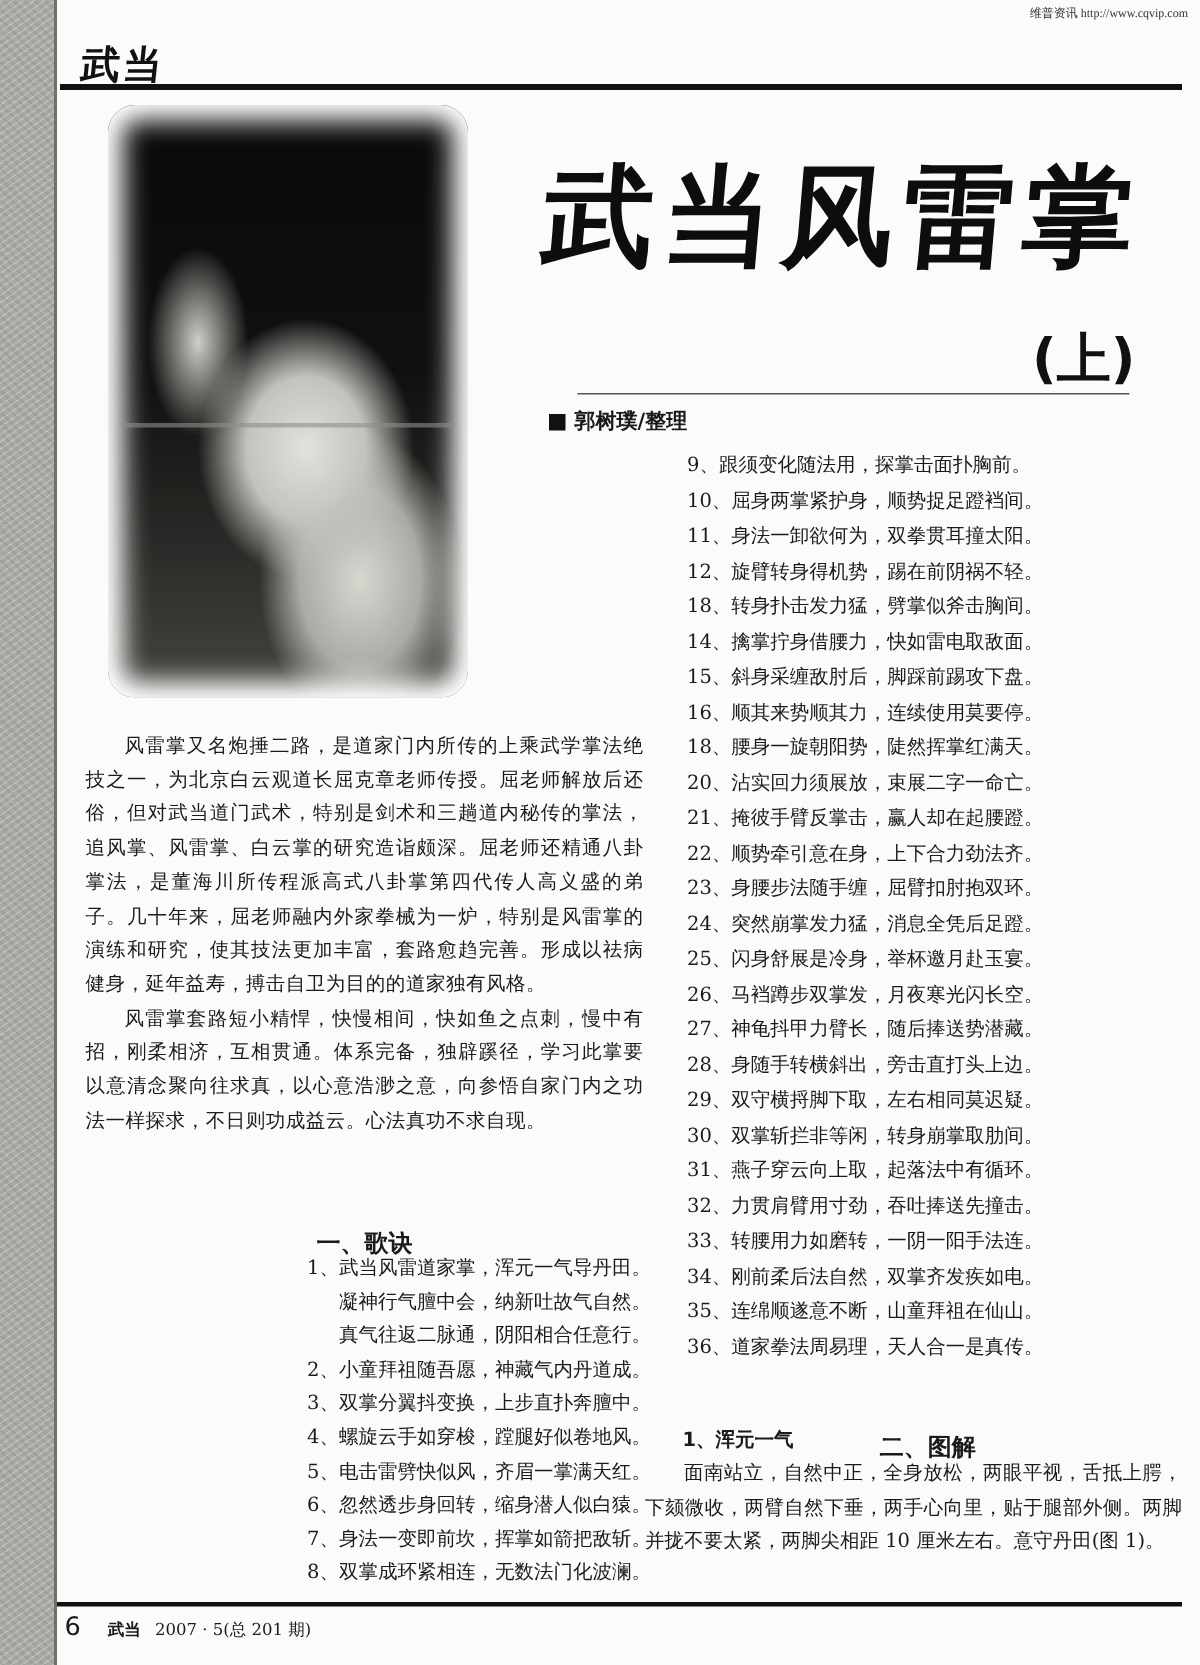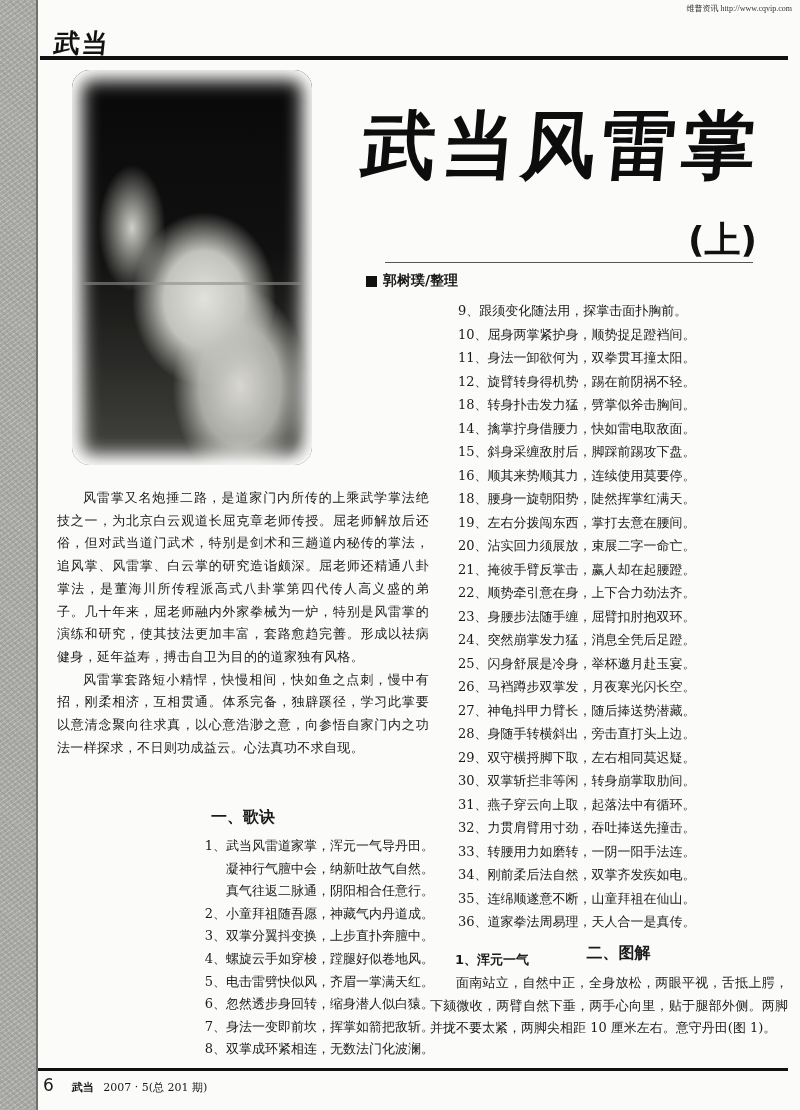--- a/index.html
+++ b/index.html
@@ -61,21 +61,21 @@
     .byline .square { width: 11px; height: 11px; background: #111; display: inline-block; }
 
     .col { position: absolute; font-size: 13px; line-height: 22.6px; }
     .col p { margin: 0; text-align: justify; text-indent: 2em; }
     .intro { left: 57px; top: 487px; width: 372px; line-height: 22.7px; letter-spacing: 0.35px; }
     .verses-left { left: 84px; top: 835px; width: 350px; }
     .verses-left .line { white-space: nowrap; height: 22.6px; text-align: right; }
     .verses-left .line.cont { padding-left: 13px; }
     .heading {
       font-family: "DejaVu Sans", sans-serif; font-weight: 700; font-size: 16px;
-      position: absolute; text-align: center;
+      position: absolute; text-align: center; margin-top: 12px;
     }
     .h1 { left: 57px; top: 807px; width: 372px; }
     .h2 { left: 446px; top: 943px; width: 345px; }
     .verses-right { left: 458px; top: 299px; width: 340px; }
     .verses-right .line { white-space: nowrap; height: 23.5px; line-height: 23.5px; }
     .sub-h { position: absolute; left: 455px; top: 951px; font-size: 13px; font-weight: 700; font-family: "DejaVu Sans", sans-serif; }
     .body-right { left: 430px; top: 972px; width: 358px; line-height: 22.5px; }
     .bottom-rule { position: absolute; left: 38px; top: 1068px; width: 750px; height: 3px; background: #111; }
     .footer { position: absolute; left: 43px; top: 1075px; font-size: 11px; display: flex; align-items: baseline; gap: 18px; }
     .footer .page-num { font-size: 17px; font-family: "DejaVu Sans", sans-serif; }
@@ -123,21 +123,20 @@
 <div class="col verses-right">
   <div class="line">9、跟须变化随法用，探掌击面扑胸前。</div>
   <div class="line">10、屈身两掌紧护身，顺势捉足蹬裆间。</div>
   <div class="line">11、身法一卸欲何为，双拳贯耳撞太阳。</div>
   <div class="line">12、旋臂转身得机势，踢在前阴祸不轻。</div>
   <div class="line">18、转身扑击发力猛，劈掌似斧击胸间。</div>
   <div class="line">14、擒掌拧身借腰力，快如雷电取敌面。</div>
   <div class="line">15、斜身采缠敌肘后，脚踩前踢攻下盘。</div>
   <div class="line">16、顺其来势顺其力，连续使用莫要停。</div>
   <div class="line">18、腰身一旋朝阳势，陡然挥掌红满天。</div>
-  <div class="line">19、左右分拨闯东西，掌打去意在腰间。</div>
   <div class="line">20、沾实回力须展放，束展二字一命亡。</div>
   <div class="line">21、掩彼手臂反掌击，赢人却在起腰蹬。</div>
   <div class="line">22、顺势牵引意在身，上下合力劲法齐。</div>
   <div class="line">23、身腰步法随手缠，屈臂扣肘抱双环。</div>
   <div class="line">24、突然崩掌发力猛，消息全凭后足蹬。</div>
   <div class="line">25、闪身舒展是冷身，举杯邀月赴玉宴。</div>
   <div class="line">26、马裆蹲步双掌发，月夜寒光闪长空。</div>
   <div class="line">27、神龟抖甲力臂长，随后捧送势潜藏。</div>
   <div class="line">28、身随手转横斜出，旁击直打头上边。</div>
   <div class="line">29、双守横捋脚下取，左右相同莫迟疑。</div>

